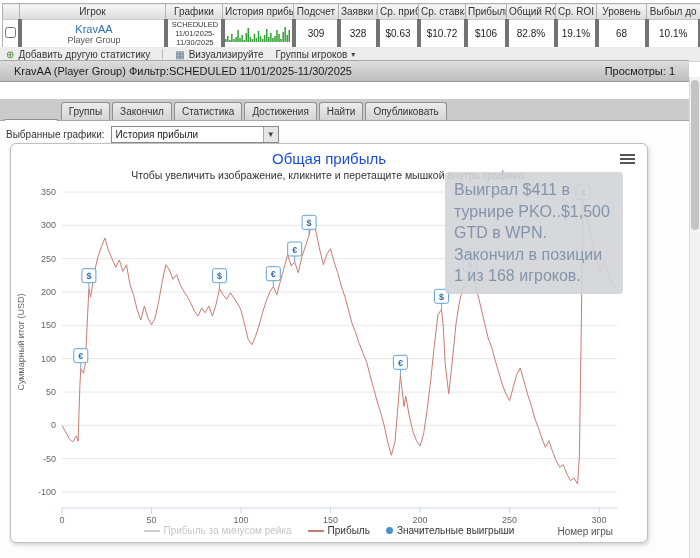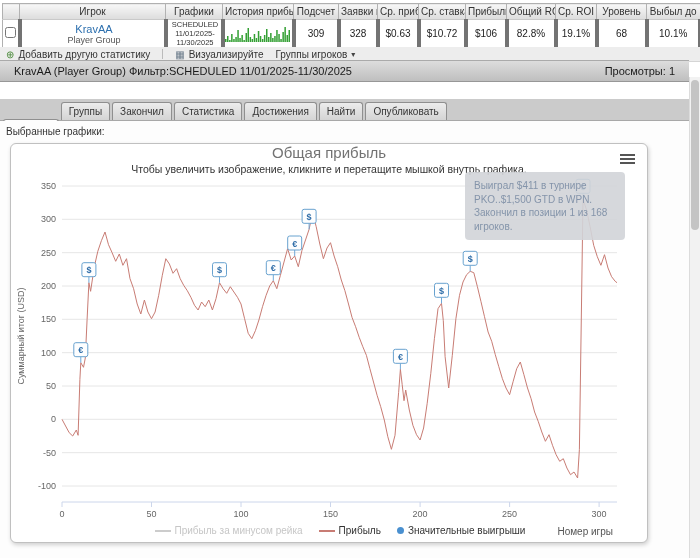--- a/index.html
+++ b/index.html
@@ -62,33 +62,33 @@
   .select { width:168px; height:17px; background:#fff; border:1px solid #8a8a8a;
             font-size:10px; color:#222; display:flex; align-items:center;
             justify-content:space-between; padding-left:4px; cursor:pointer; }
   .select .sel-caret { font-size:8px; color:#444; background:#e6e6e6;
                        border-left:1px solid #aaa; padding:2px 3px; height:100%; display:flex; align-items:center;}
 
   
   .chart-card { position:absolute; top:22px; left:10px; width:638px; height:400px;
                 background:#fff; border:1px solid #c0c0c0; border-radius:6px;
                 box-shadow:1px 2px 4px rgba(0,0,0,0.18); }
-  .chart-title { text-align:center; font-size:15px; color:#737373; }
+  .chart-title { text-align:center; margin-top:6px; font-size:15px; color:#1d4ed8; }
   .chart-subtitle { text-align:center; font-size:10.5px; color:#333; margin-top:2px; }
   #profit-chart { display:block; margin-left:1px; margin-top:1px; }
   #profit-chart text { font-family:"Liberation Sans", sans-serif; }
   .tick { font-size:9px; fill:#666; }
   .flag-text { font-size:9px; font-weight:bold; fill:#2f6da8; }
   .axis-title { font-size:9px; fill:#666; }
   .hamburger { position:absolute; top:10px; right:12px; width:15px; cursor:pointer; }
   .hamburger span { display:block; height:2px; background:#555; margin-bottom:2px; }
-  .tooltip { position:absolute; top:28px; left:454px; width:160px;
+  .tooltip { position:absolute; top:28px; left:434px; width:178px;
              background:rgba(209,212,216,0.9); border-radius:4px; padding:7px 9px;
-             font-size:10px; line-height:1.35; color:#8494aa; z-index:5; }
-  .legend { position:absolute; bottom:6px; left:11px; width:100%; display:flex;
+             font-size:16px; line-height:1.35; color:#8494aa; z-index:5; }
+  .legend { position:absolute; bottom:6px; left:0; width:100%; display:flex;
             justify-content:center; gap:16px; font-size:10px; color:#333; }
   .lg-item { display:flex; align-items:center; gap:4px; cursor:pointer; }
   .lg-dash { display:inline-block; width:16px; height:2px; }
   .lg-dot { display:inline-block; width:7px; height:7px; border-radius:50%; }
   .lg-disabled { color:#c6c6c6; }
   .x-axis-title { position:absolute; bottom:5px; right:34px; font-size:10px; color:#555; }
 
   
   .scrollbar { position:absolute; top:77px; right:0; width:11px; height:481px;
                background:#f2f2f2; border-left:1px solid #dcdcdc; }
@@ -204,20 +204,24 @@
     <span class="tab">Закончил</span>
     <span class="tab">Статистика</span>
     <span class="tab">Достижения</span>
     <span class="tab">Найти</span>
     <span class="tab">Опубликовать</span>
   </div>
 
   <div class="content">
     <div class="controls">
       <span>Выбранные графики:</span>
+      <span class="select">
+        <span>История прибыли</span>
+        <span class="sel-caret">▼</span>
+      </span>
     </div>
 
     <div class="chart-card">
       <div class="hamburger">
         <span></span>
         <span></span>
         <span></span>
       </div>
       <div class="chart-title">Общая прибыль</div>
       <div class="chart-subtitle">Чтобы увеличить изображение, кликните и перетащите мышкой внутрь графика.</div>

